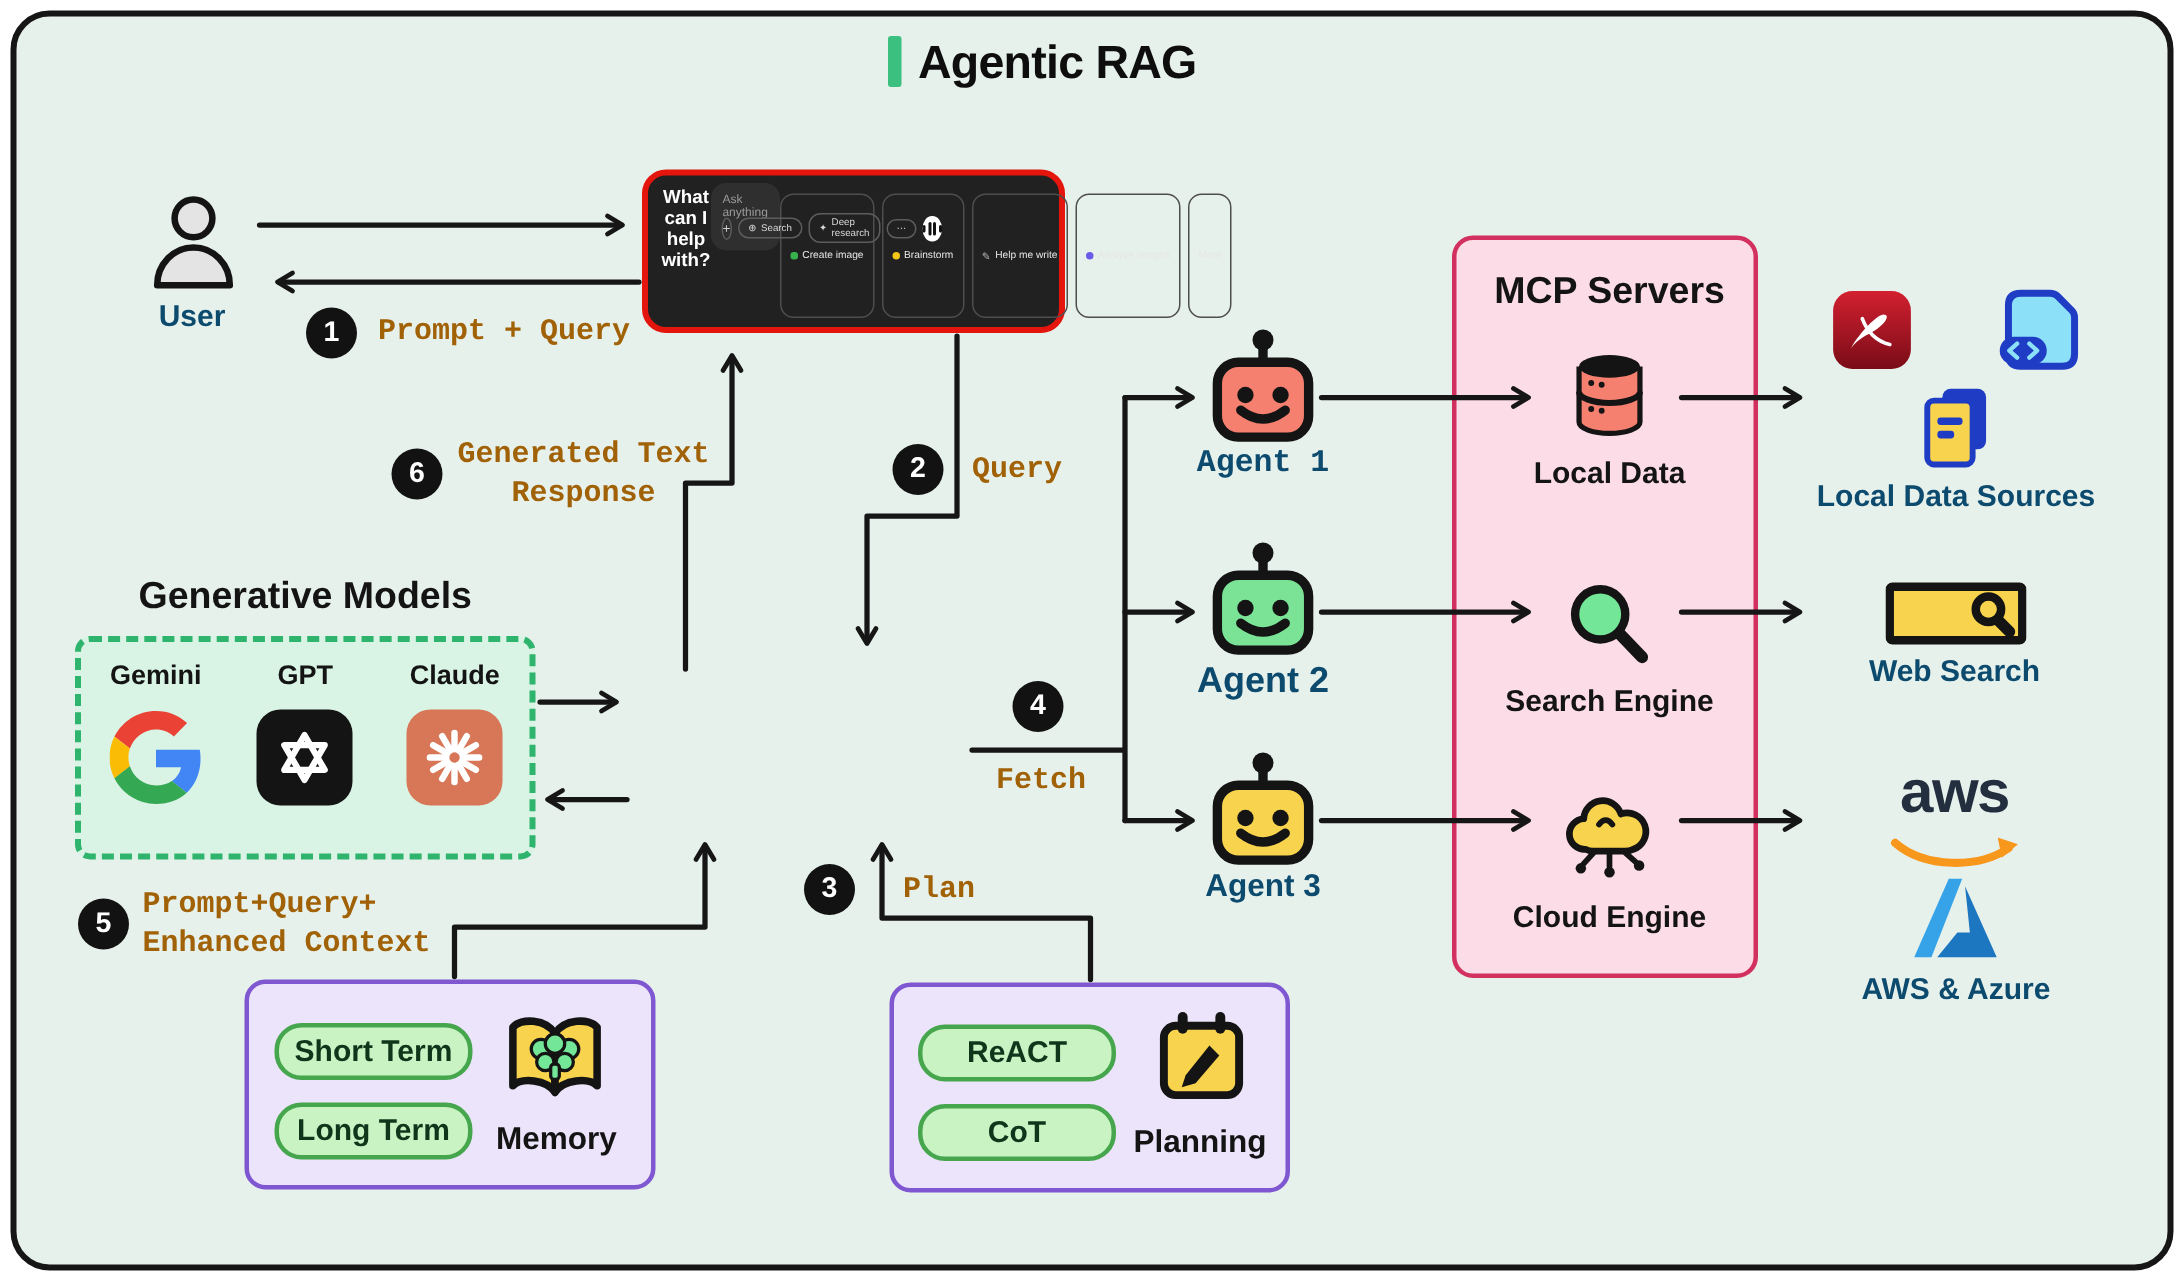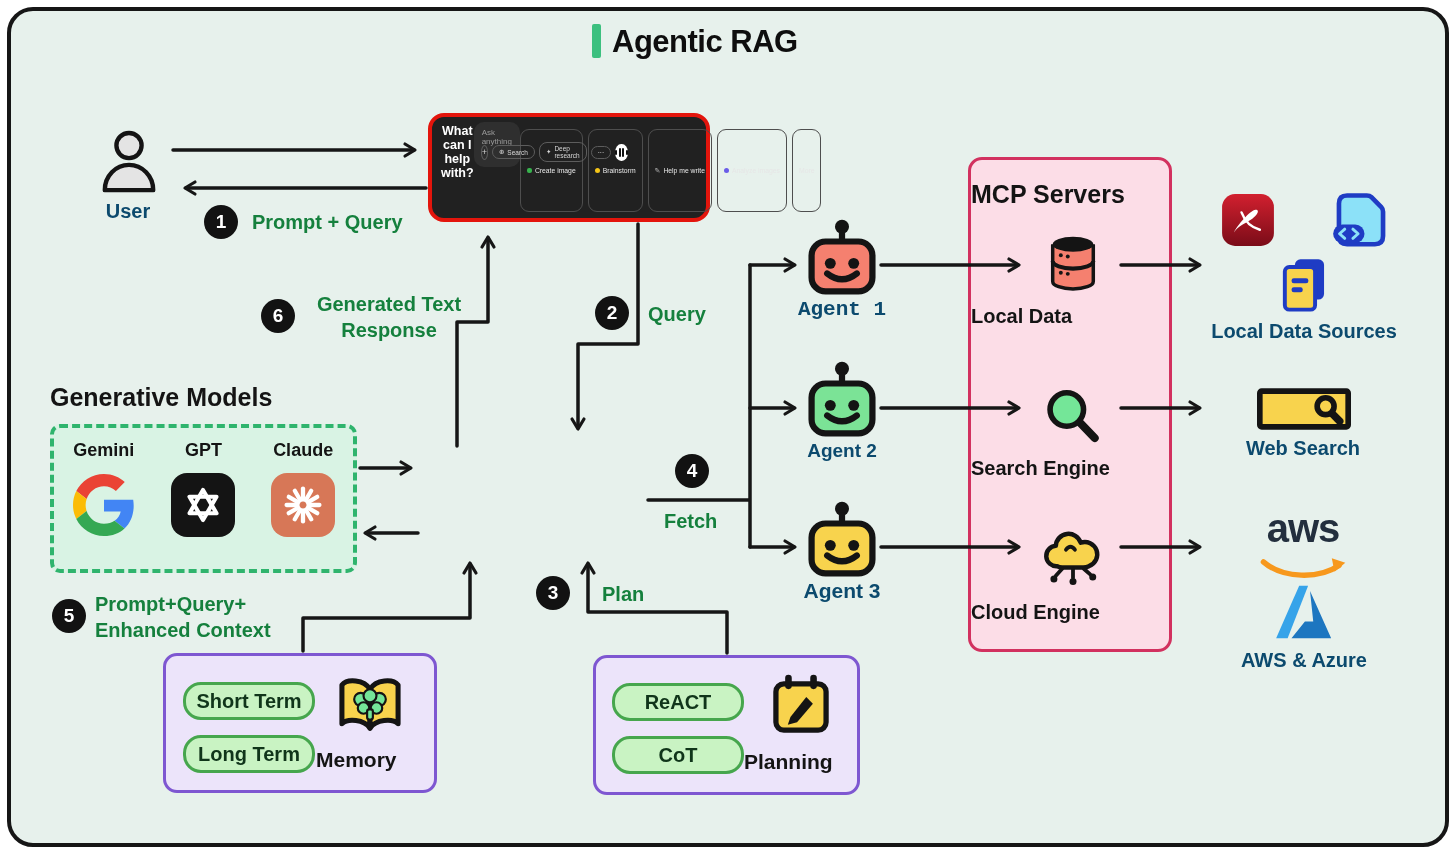--- a/index.html
+++ b/index.html
@@ -5,24 +5,24 @@
   html,body{margin:0;padding:0;background:#fff;}
   body{font-family:"Liberation Sans",sans-serif;}
   .stage{position:relative;width:1456px;height:854px;background:#fff;overflow:hidden;}
   .frame{position:absolute;left:7px;top:7px;width:1434px;height:832px;background:#e7f1ec;
          border:4px solid #161616;border-radius:26px;z-index:0;}
   .abs{position:absolute;}
   .z1{z-index:1;} .z2{z-index:2;} .z3{z-index:3;}
   .title-wrap{display:flex;align-items:flex-start;gap:11px;}
   .title-bar{width:9px;height:34px;background:#3cc07f;border-radius:2px;}
   .title-text{font-size:31px;font-weight:800;color:#0e0e0e;letter-spacing:-0.5px;}
-  .lbl{font-weight:600;color:#141414;}
+  .lbl{font-weight:600;color:#141414;text-align:center;}
   .badge{width:34px;height:34px;border-radius:50%;background:#121212;color:#fff;display:flex;
          align-items:center;justify-content:center;font-weight:700;font-size:19px;}
-  .steplbl{font-size:20px;font-weight:600;color:#15803d;line-height:26px;}
+  .steplbl{font-size:20px;font-weight:600;color:#a16207;line-height:26px;font-family:Liberation Mono, monospace;}
   .genbox{background:#d9f3e4;border:4px dashed #2fb46d;border-radius:10px;box-sizing:border-box;
           display:flex;justify-content:space-around;padding-top:12px;}
   .gencol{display:flex;flex-direction:column;align-items:center;}
   .genname{font-size:18px;font-weight:600;color:#141414;margin-bottom:12px;}
   .aggbox{background:#fcf8e6;border:3px solid #c3a84a;border-radius:12px;box-sizing:border-box;}
   .mcpbox{background:#fcdde7;border:3.5px solid #d2315f;border-radius:14px;box-sizing:border-box;}
   .purbox{background:#ece4fa;border:3.5px solid #7e57d1;border-radius:14px;box-sizing:border-box;}
   .pill{position:absolute;width:132px;height:38px;background:#c9f3c3;border:3px solid #46a64d;border-radius:18px;
         box-sizing:border-box;display:flex;align-items:center;justify-content:center;
         font-size:20px;font-weight:600;color:#10351a;}
@@ -254,21 +254,21 @@
   <div class="abs node-label" style="left:782px;top:298px;width:120px;font-size:21px;font-family:Liberation Mono, monospace;">Agent 1</div>
 
   <svg class="abs z3" style="left:803px;top:360px;" width="78" height="86" viewBox="0 0 100 110">
     <circle cx="50" cy="11" r="9" fill="#141414"></circle>
       <rect x="46" y="16" width="8" height="16" fill="#141414"></rect>
     <rect x="11" y="30" width="78" height="64" rx="18" fill="#7be396" stroke="#141414" stroke-width="8"></rect>
     <circle cx="35" cy="58" r="7" fill="#141414"></circle>
       <circle cx="65" cy="58" r="7" fill="#141414"></circle>
     <path d="M31,71 Q50,86 69,71" fill="none" stroke="#141414" stroke-width="8" stroke-linecap="round"></path>
   </svg>
-  <div class="abs node-label" style="left:782px;top:440px;width:120px;font-size:19px;">Agent 2</div>
+  <div class="abs node-label" style="left:782px;top:440px;width:120px;font-size:24px;">Agent 2</div>
 
   <svg class="abs z3" style="left:803px;top:500px;" width="78" height="86" viewBox="0 0 100 110">
     <circle cx="50" cy="11" r="9" fill="#141414"></circle>
       <rect x="46" y="16" width="8" height="16" fill="#141414"></rect>
     <rect x="11" y="30" width="78" height="64" rx="18" fill="#f8d34d" stroke="#141414" stroke-width="8"></rect>
     <circle cx="35" cy="58" r="7" fill="#141414"></circle>
       <circle cx="65" cy="58" r="7" fill="#141414"></circle>
     <path d="M31,71 Q50,86 69,71" fill="none" stroke="#141414" stroke-width="8" stroke-linecap="round"></path>
   </svg>
   <div class="abs node-label" style="left:782px;top:579px;width:120px;font-size:21px;">Agent 3</div>

